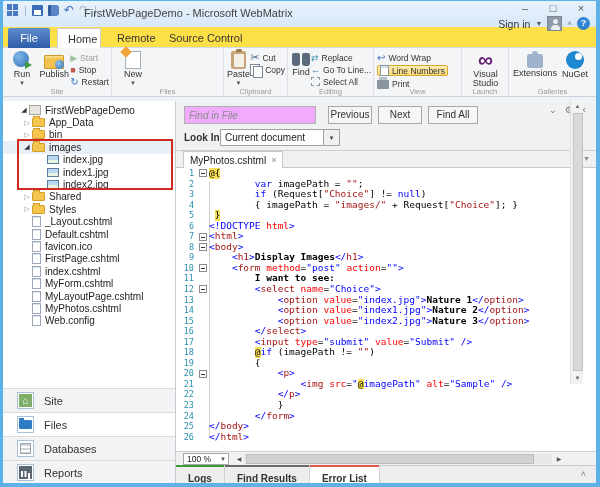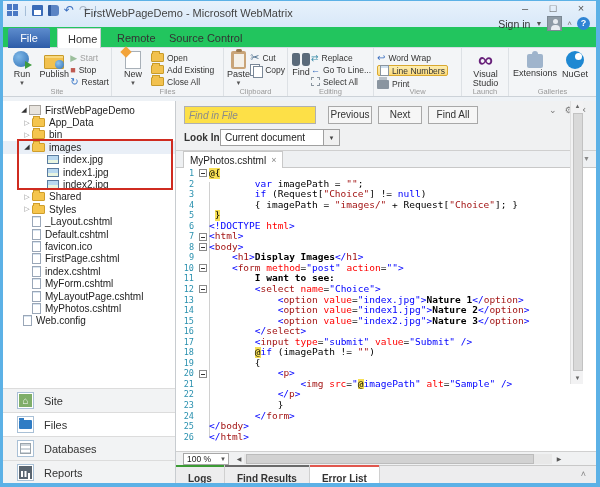--- a/index.html
+++ b/index.html
@@ -29,21 +29,21 @@
   .win-controls span { width:14px; text-align:center; cursor:default; }
   .signin-row { position:absolute; right:10px; top:16px; display:flex; align-items:center; gap:5px; font-size:10.5px; color:#333; z-index:5; }
   .caret-down { font-size:7px; color:#555; }
   .avatar { width:15px; height:15px; background:#8e9ba6; position:relative; border:1px solid #7b8894; }
   .avatar::before { content:""; position:absolute; left:4.5px; top:2px; width:5px; height:5px; border-radius:50%; background:#e8edf1; }
   .avatar::after { content:""; position:absolute; left:2.5px; top:8px; width:9px; height:5px; border-radius:4px 4px 0 0; background:#e8edf1; }
   .caret-up { font-size:8px; color:#777; }
   .help-ico { width:13px; height:13px; border-radius:50%; background:#2f84d4; color:#fff; font-size:9px; font-weight:bold; text-align:center; line-height:13px; }
 
   
-  .menubar { position:absolute; left:3px; top:27px; width:593px; height:21px; background:#22c55e; border-bottom:1px solid #d5dce4; }
+  .menubar { position:absolute; left:3px; top:27px; width:593px; height:21px; background:#fde047; border-bottom:1px solid #d5dce4; }
   .file-tab { position:absolute; left:5px; top:1px; width:42px; height:20px; background:linear-gradient(#5d8ccd,#2d5ca8); color:#fff; font-size:11px; text-align:center; line-height:20px; border-radius:2px 2px 0 0; }
   .mtab { position:absolute; top:1px; height:20px; font-size:11px; color:#333; text-align:center; line-height:20px; padding:0 10px; }
   .mtab.active { background:#fff; border:1px solid #c9ced4; border-bottom:none; }
 
   
   .ribbon { position:absolute; left:3px; top:48px; width:593px; height:49px; background:#f3f5f7; border-bottom:1px solid #ccd2d8; display:flex; }
   .rgroup { position:relative; height:100%; border-right:1px solid #dde1e5; padding:2px 2px 11px 3px; display:flex; align-items:flex-start; }
   .rgroup-label { position:absolute; bottom:0; left:0; right:0; text-align:center; font-size:7.5px; color:#9a9a9a; }
   .rbig { width:44px; display:flex; flex-direction:column; align-items:center; font-size:9px; color:#333; padding-top:1px; }
   .rbig .lbl { margin-top:1px; text-align:center; line-height:9px; }
@@ -109,21 +109,21 @@
   .ni-site { width:13px; height:13px; background:#7fae69; color:#fff; font-size:10px; line-height:13px; text-align:center; }
   .ni-files { width:13px; height:9px; background:#2f7cc4; border-radius:1px; position:relative; }
   .ni-files::before { content:""; position:absolute; left:0; top:-2px; width:5px; height:2px; background:#2f7cc4; }
   .ni-db { width:11px; height:11px; background:repeating-linear-gradient(#cdd4da 0 2.5px, #fff 2.5px 4px); border:1px solid #9aa4ac; }
   .ni-reports { width:13px; height:13px; background:#5a6570; position:relative; }
   .ni-reports::before { content:""; position:absolute; left:2px; bottom:2px; width:2px; height:6px; background:#fff; box-shadow:3.5px 0 0 #fff, 7px 2px 0 #fff; }
 
   
   .right-panel { position:absolute; left:176px; top:101px; width:420px; height:382px; background:#fff; }
   .findbar { position:absolute; left:0; top:0; width:420px; height:50px; background:#f0f1f2; border-bottom:1px solid #cfcfcf; }
-  .find-input { position:absolute; left:8px; top:5px; width:132px; height:18px; border:1px solid #b0b0b0; font-size:10px; font-style:italic; color:#555; padding:0 4px; font-family:"Liberation Sans",sans-serif; background:#fde047; }
+  .find-input { position:absolute; left:8px; top:5px; width:132px; height:18px; border:1px solid #b0b0b0; font-size:10px; font-style:italic; color:#555; padding:0 4px; font-family:"Liberation Sans",sans-serif; background:#f0abfc; }
   .find-input::placeholder { color:#8a8a8a; font-style:italic; }
   .fbtn { position:absolute; top:5px; height:18px; background:#f6f6f6; border:1px solid #a8a8a8; font-size:10px; color:#333; text-align:center; line-height:16px; }
   .fb-prev { left:152px; width:44px; } .fb-next { left:202px; width:44px; } .fb-all { left:252px; width:50px; }
   .find-icos { position:absolute; right:10px; top:4px; display:flex; gap:8px; font-size:9px; color:#777; }
   .lookin-label { position:absolute; left:8px; top:31px; font-size:10px; font-weight:bold; color:#333; }
   .lookin { position:absolute; left:44px; top:28px; width:104px; height:17px; background:#fff; border:1px solid #a0a0a0; font-size:10px; color:#222; line-height:15px; padding-left:4px; }
   .lookin-arrow { position:absolute; left:148px; top:28px; width:16px; height:17px; background:#f0f0f0; border:1px solid #a0a0a0; border-left:none; font-size:6px; color:#444; text-align:center; line-height:17px; }
   
   .tabstrip { position:absolute; left:0; top:50px; width:420px; height:17px; background:#eef0f2; border-bottom:1px solid #c8c8c8; }
   .doctab { position:absolute; left:7px; top:0; height:17px; background:#fff; border:1px solid #c8c8c8; border-bottom:none; font-size:10px; color:#222; padding:0 6px; display:flex; align-items:center; gap:5px; }
@@ -235,34 +235,20 @@
       </div>
       <div class="rgroup-label">Site</div>
     </div>
 
     <div class="rgroup" style="width:112px;">
       <div class="rbig" style="width:36px;">
         <span class="i-new"></span>
         <span class="lbl">New</span>
           <span class="dd">▼</span>
       </div>
-      <div class="rstack">
-        <div class="rsmall">
-            <span class="i-folder-s"></span>
-            <span>Open</span>
-          </div>
-        <div class="rsmall">
-            <span class="i-folder-s"></span>
-            <span>Add Existing</span>
-          </div>
-        <div class="rsmall">
-            <span class="i-folder-s"></span>
-            <span>Close All</span>
-          </div>
-      </div>
       <div class="rgroup-label">Files</div>
     </div>
 
     <div class="rgroup" style="width:64px;">
       <div class="rbig" style="width:28px;">
         <span class="i-paste"></span>
         <span class="lbl">Paste</span>
           <span class="dd">▼</span>
       </div>
       <div class="rstack">
@@ -419,21 +405,21 @@
         <div class="trow" style="padding-left: 19px;">
           <span class="texp"></span>
           <span class="tico ico-page"></span>
           <span>MyLayoutPage.cshtml</span>
         </div>
         <div class="trow" style="padding-left: 19px;">
           <span class="texp"></span>
           <span class="tico ico-page"></span>
           <span>MyPhotos.cshtml</span>
         </div>
-        <div class="trow" style="padding-left: 10px;">
+        <div class="trow" style="padding-left: 19px;">
           <span class="texp"></span>
           <span class="tico ico-page"></span>
           <span>Web.config</span>
         </div>
       </div>
     <div class="nav">
         <div class="navrow">
           <span class="navico">
             <span class="ni-site">⌂</span>
           </span>

